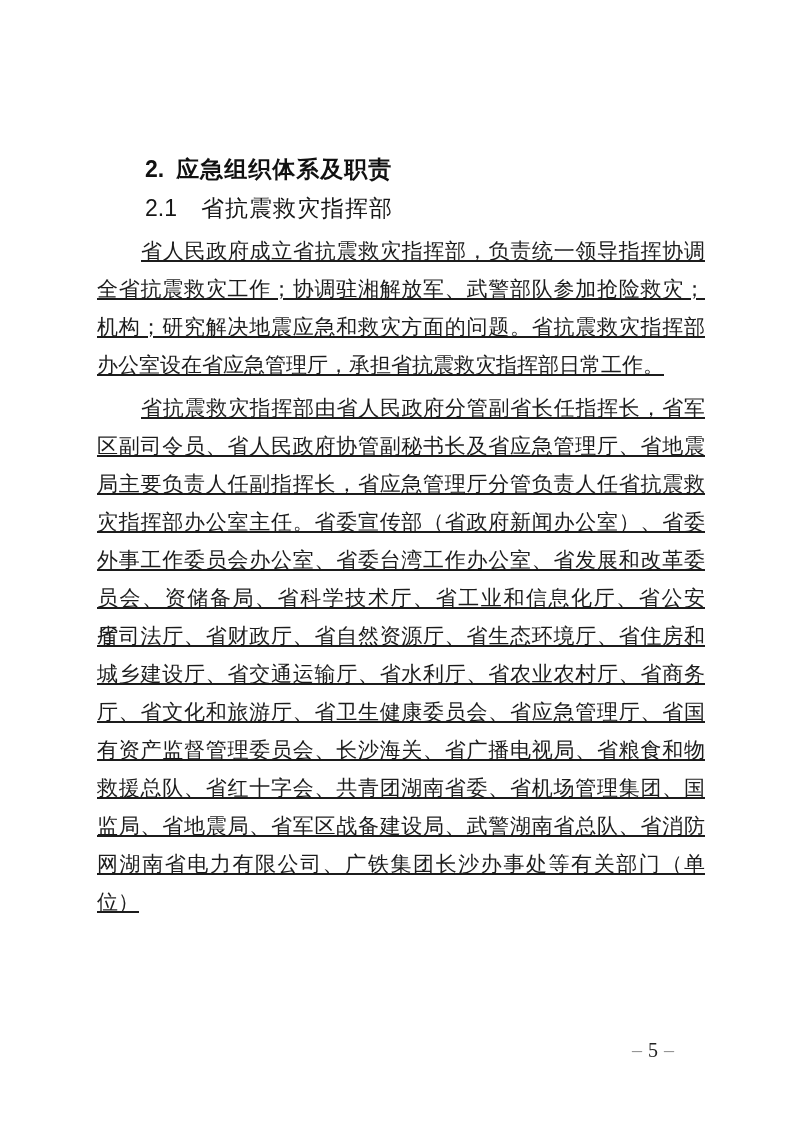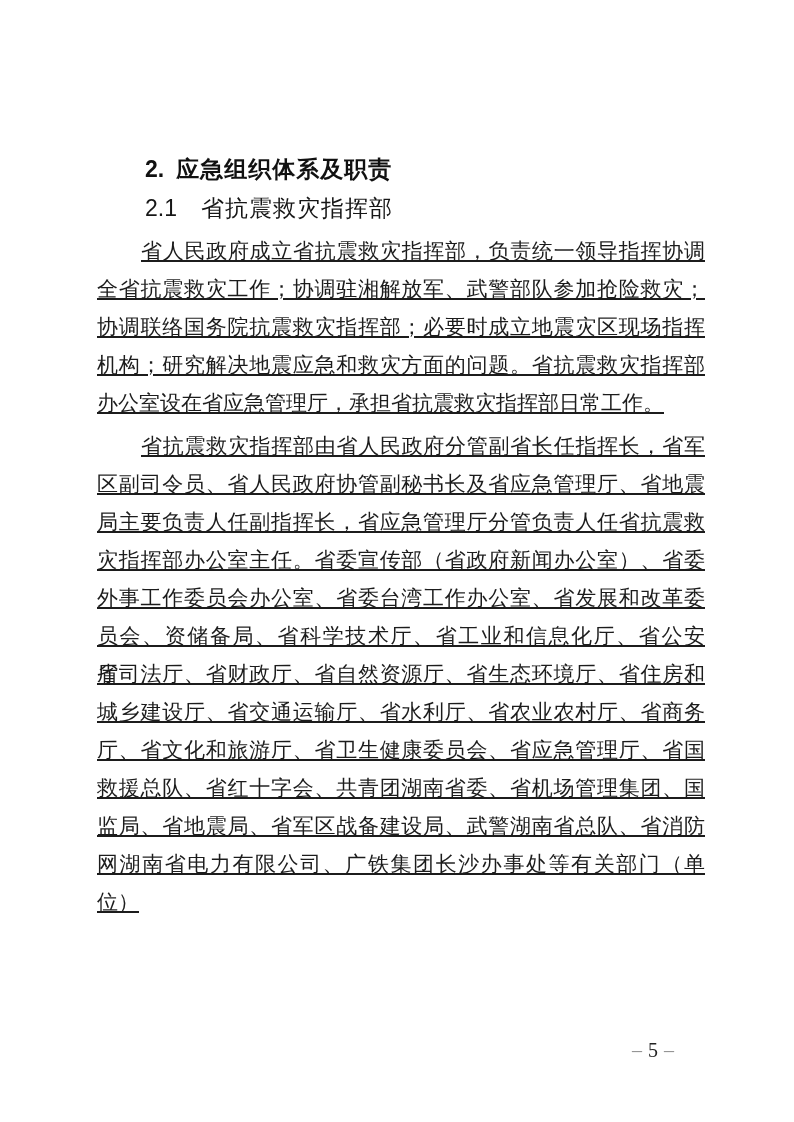--- a/index.html
+++ b/index.html
@@ -108,35 +108,35 @@
 
   <h2 class="subheading">
     <span class="sub-num">2.1</span><span>省抗震救灾指挥部</span>
   </h2>
 
   <div class="body-text">
 
     <div class="para">
       <div class="line indent">省人民政府成立省抗震救灾指挥部，负责统一领导指挥协调</div>
       <div class="line">全省抗震救灾工作；协调驻湘解放军、武警部队参加抢险救灾；</div>
-      <div class="line">协调联络国务院抗震救灾指挥部；必要时成立地震灾区现场指挥</div>
       <div class="line">机构；研究解决地震应急和救灾方面的问题。省抗震救灾指挥部</div>
       <div class="line last">办公室设在省应急管理厅，承担省抗震救灾指挥部日常工作。</div>
     </div>
 
     <div class="para">
       <div class="line indent">省抗震救灾指挥部由省人民政府分管副省长任指挥长，省军</div>
       <div class="line">区副司令员、省人民政府协管副秘书长及省应急管理厅、省地震</div>
       <div class="line">局主要负责人任副指挥长，省应急管理厅分管负责人任省抗震救</div>
       <div class="line">灾指挥部办公室主任。省委宣传部（省政府新闻办公室）、省委</div>
       <div class="line">外事工作委员会办公室、省委台湾工作办公室、省发展和改革委</div>
       <div class="line">员会、资储备局、省科学技术厅、省工业和信息化厅、省公安厅、</div>
       <div class="line">省司法厅、省财政厅、省自然资源厅、省生态环境厅、省住房和</div>
       <div class="line">城乡建设厅、省交通运输厅、省水利厅、省农业农村厅、省商务</div>
       <div class="line">厅、省文化和旅游厅、省卫生健康委员会、省应急管理厅、省国</div>
+      <div class="line">有资产监督管理委员会、长沙海关、省广播电视局、省粮食和物</div>
       <div class="line">救援总队、省红十字会、共青团湖南省委、省机场管理集团、国</div>
       <div class="line">监局、省地震局、省军区战备建设局、武警湖南省总队、省消防</div>
       <div class="line last">网湖南省电力有限公司、广铁集团长沙办事处等有关部门（单位）</div>
     </div>
 
   </div>
 
   <div class="pagenum">
     <span class="dash">–</span><span class="num">5</span><span class="dash">–</span>
   </div>

